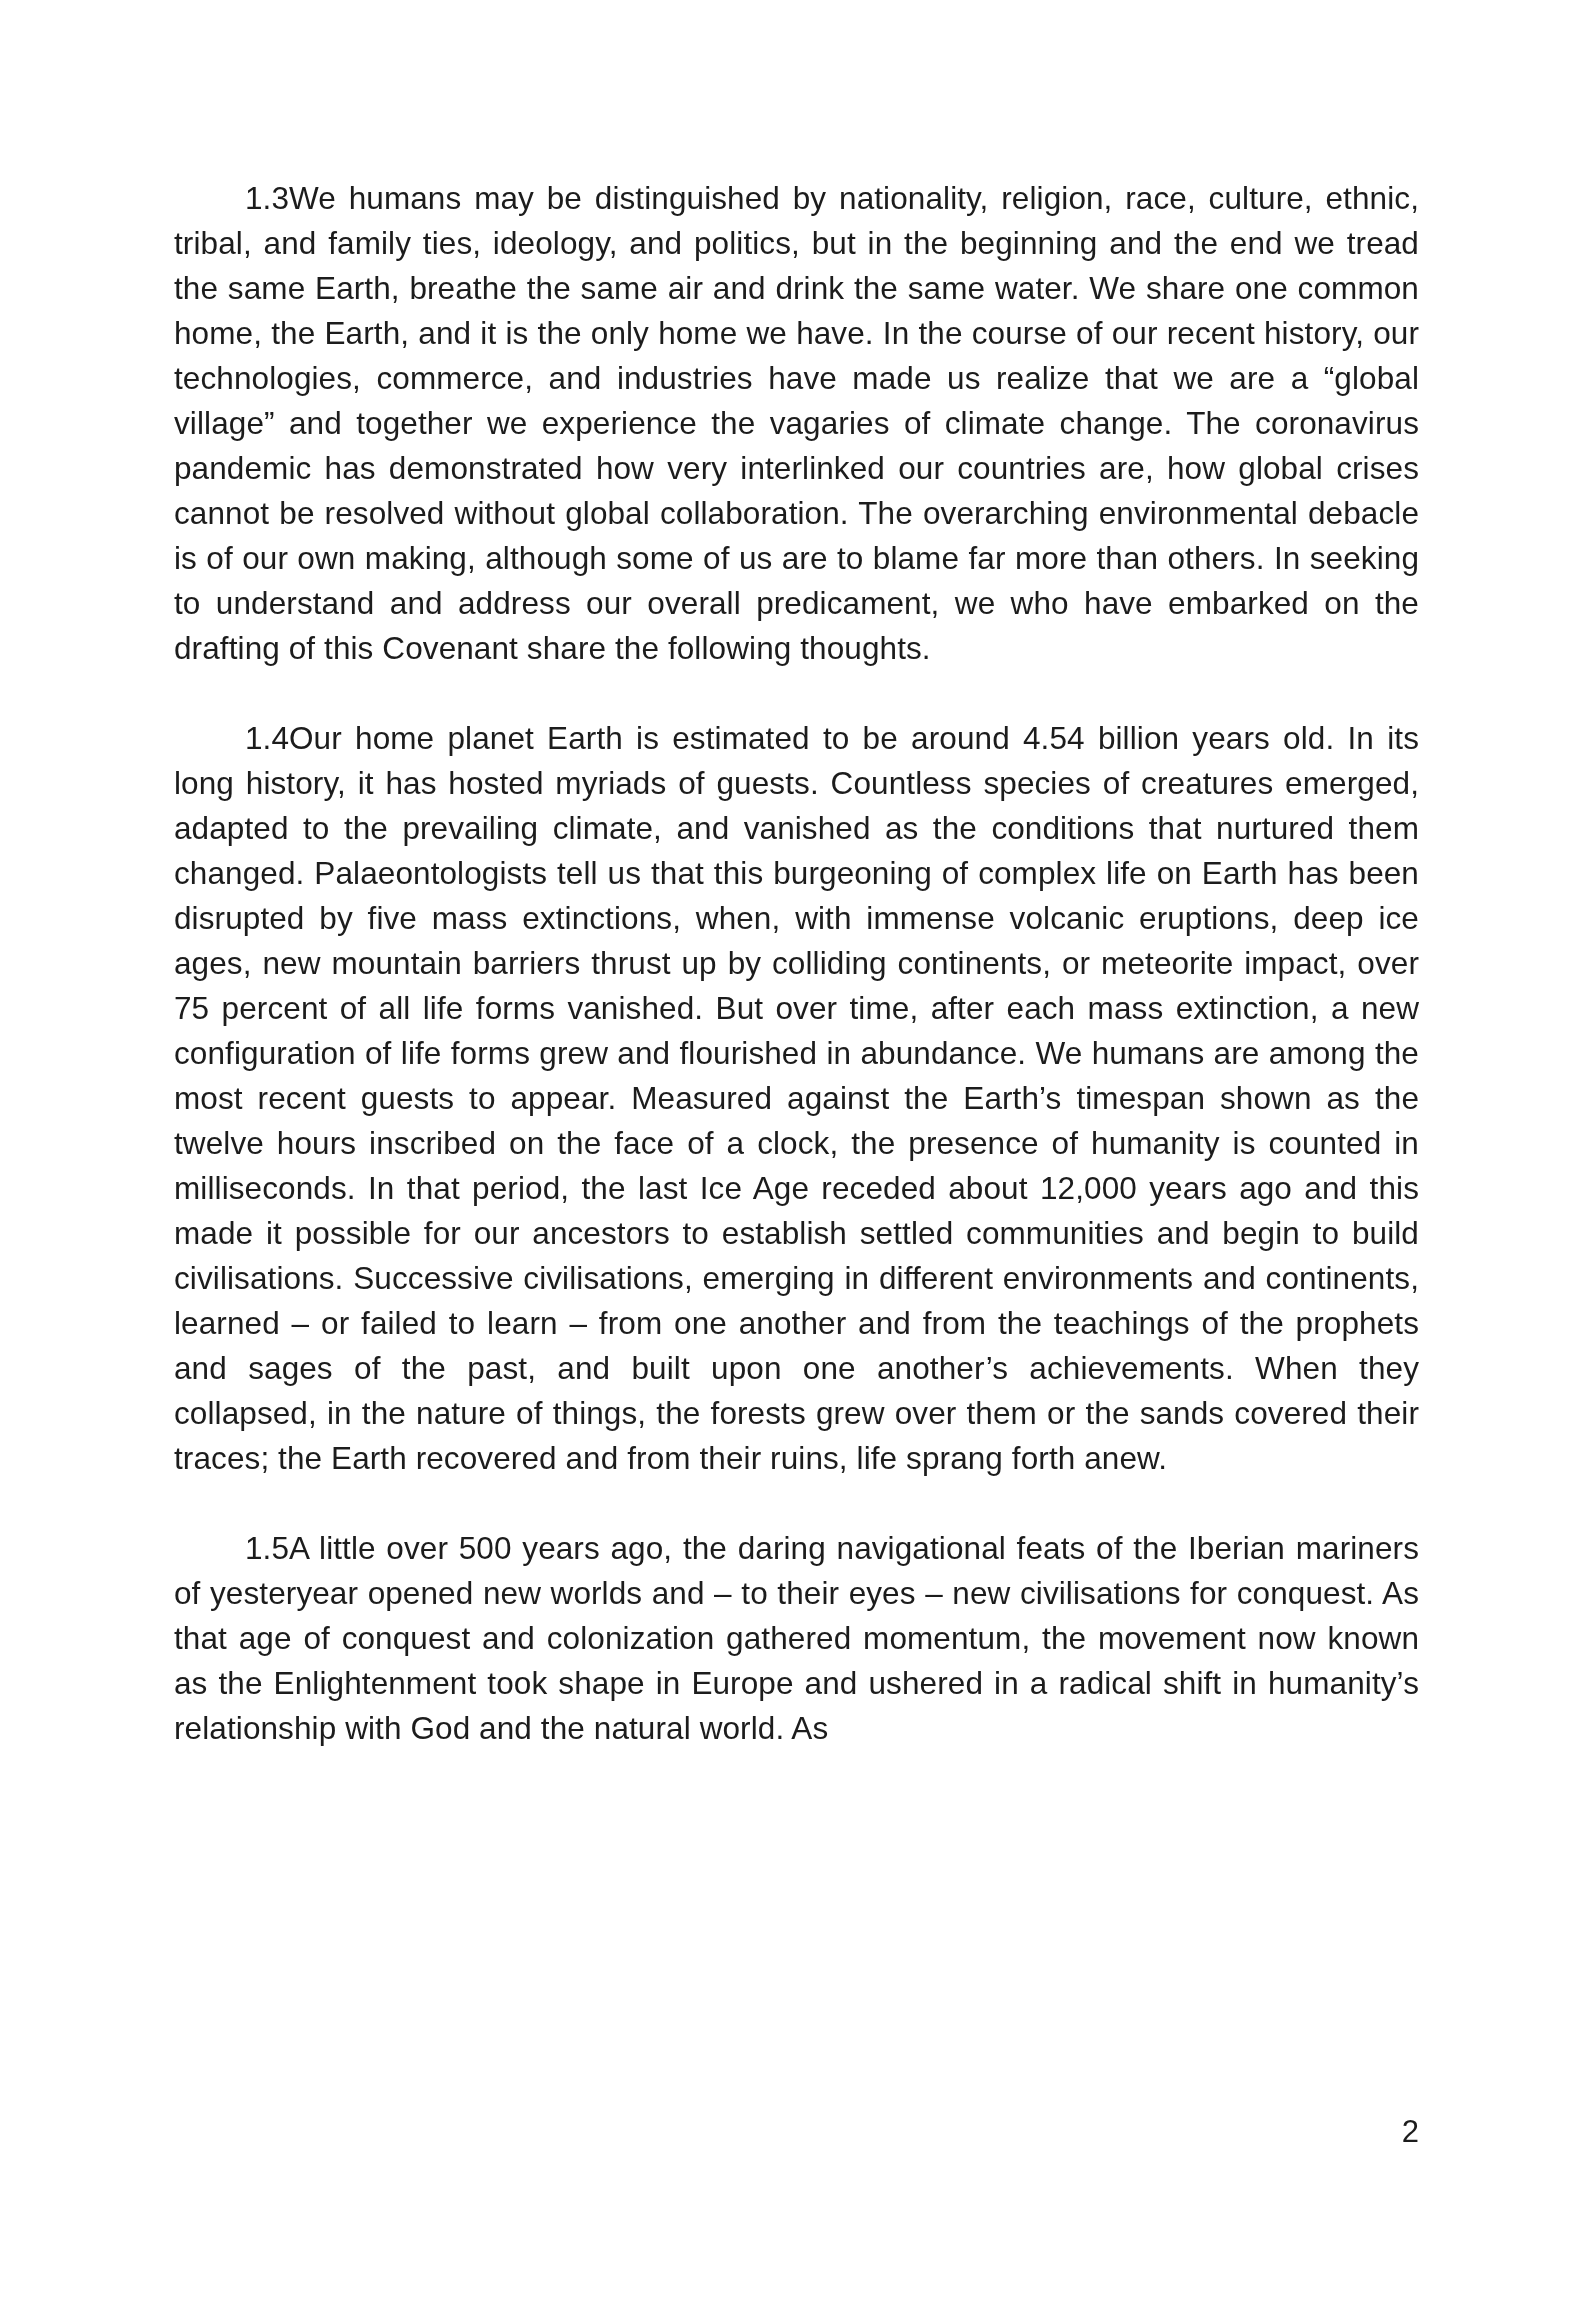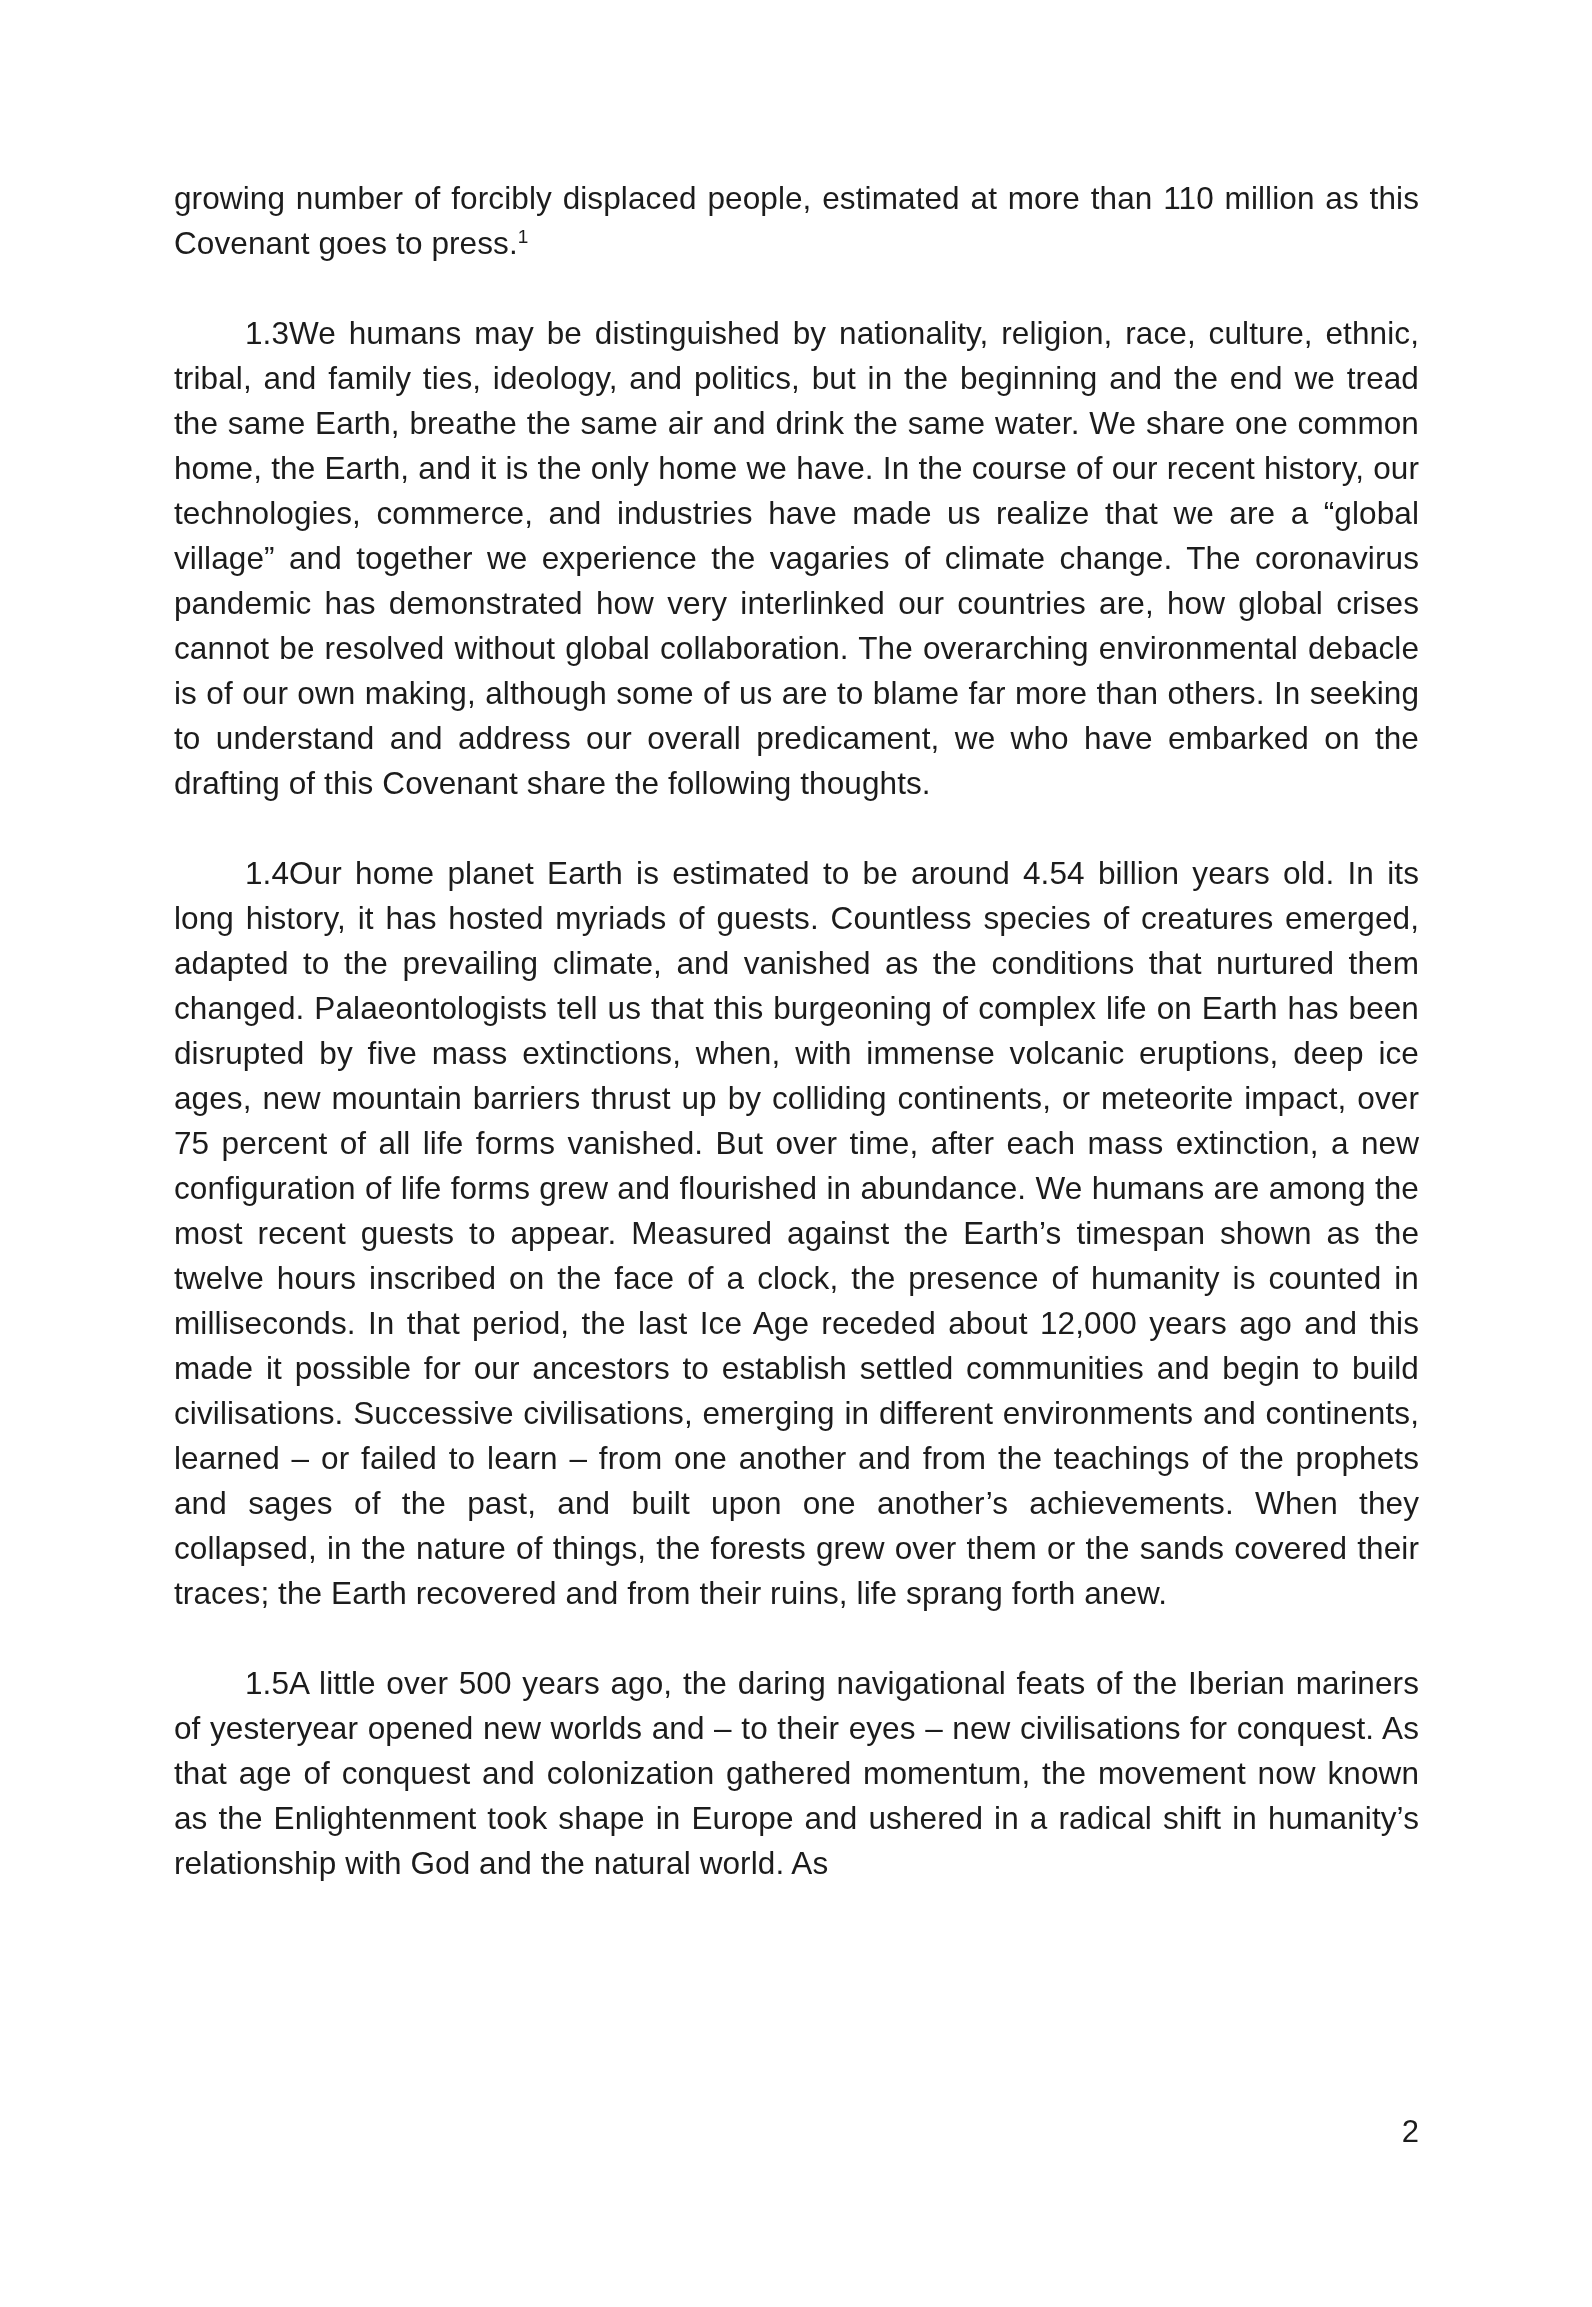--- a/index.html
+++ b/index.html
@@ -55,21 +55,20 @@
     line-height: 31px;
     color: #1c1c1c;
   }
 </style>
 </head>
 <body>
 
 <div class="page">
   <div class="content">
 
-    <p class="para"><span>growing number of forcibly displaced people, estimated at more than 110 million as this Covenant goes to press.</span><sup class="fnref">1</sup></p>
 
     <p class="para"><span class="pnum">1.3</span><span>We humans may be distinguished by nationality, religion, race, culture, ethnic, tribal, and family ties, ideology, and politics, but in the beginning and the end we tread the same Earth, breathe the same air and drink the same water. We share one common home, the Earth, and it is the only home we have. In the course of our recent history, our technologies, commerce, and industries have made us realize that we are a “global village” and together we experience the vagaries of climate change. The coronavirus pandemic has demonstrated how very interlinked our countries are, how global crises cannot be resolved without global collaboration. The overarching environmental debacle is of our own making, although some of us are to blame far more than others. In seeking to understand and address our overall predicament, we who have embarked on the drafting of this Covenant share the following thoughts.</span></p>
 
     <p class="para"><span class="pnum">1.4</span><span>Our home planet Earth is estimated to be around 4.54 billion years old. In its long history, it has hosted myriads of guests. Countless species of creatures emerged, adapted to the prevailing climate, and vanished as the conditions that nurtured them changed. Palaeontologists tell us that this burgeoning of complex life on Earth has been disrupted by five mass extinctions, when, with immense volcanic eruptions, deep ice ages, new mountain barriers thrust up by colliding continents, or meteorite impact, over 75 percent of all life forms vanished. But over time, after each mass extinction, a new configuration of life forms grew and flourished in abundance. We humans are among the most recent guests to appear. Measured against the Earth’s timespan shown as the twelve hours inscribed on the face of a clock, the presence of humanity is counted in milliseconds. In that period, the last Ice Age receded about 12,000 years ago and this made it possible for our ancestors to establish settled communities and begin to build civilisations. Successive civilisations, emerging in different environments and continents, learned – or failed to learn – from one another and from the teachings of the prophets and sages of the past, and built upon one another’s achievements. When they collapsed, in the nature of things, the forests grew over them or the sands covered their traces; the Earth recovered and from their ruins, life sprang forth anew.</span></p>
 
     <p class="para"><span class="pnum">1.5</span><span>A little over 500 years ago, the daring navigational feats of the Iberian mariners of yesteryear opened new worlds and – to their eyes – new civilisations for conquest. As that age of conquest and colonization gathered momentum, the movement now known as the Enlightenment took shape in Europe and ushered in a radical shift in humanity’s relationship with God and the natural world. As</span></p>
 
   </div>
 
   <div class="page-number">2</div>

